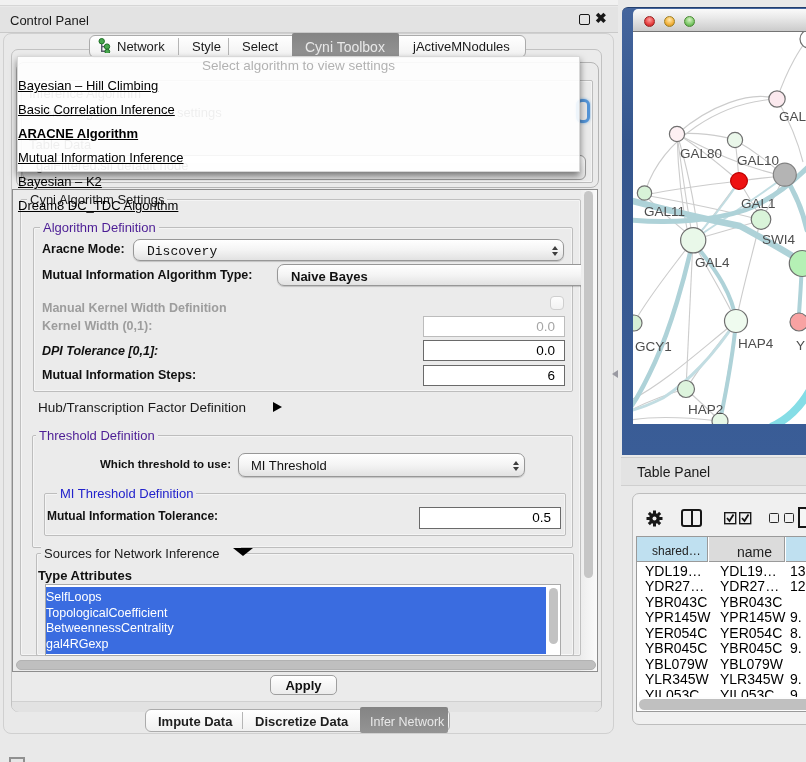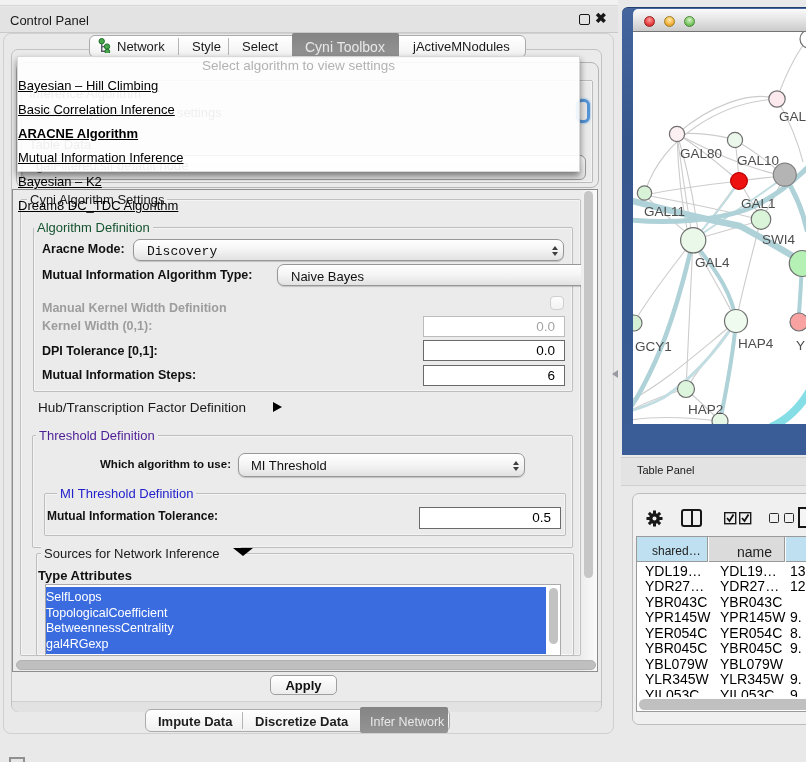--- a/index.html
+++ b/index.html
@@ -64,60 +64,60 @@
 
 <div class="grp" style="left:21px;top:80px;width:572px;height:103px;border-color:#bcbcbc;"></div>
 
 <div class="abs" style="left:12px;top:189px;width:586px;height:483px;background:#ebebeb;border:1px solid #8d8d8d;"></div>
 
 <div class="grp" style="left:20px;top:199px;width:561px;height:457px;border-color:#c0c0c0;">
   <div class="gtitle" style="left:6px;color:#1a1a1a;">Cyni Algorithm Settings</div>
 </div>
 
 <div class="grp" style="left:33px;top:227px;width:540px;height:165px;">
-  <div class="gtitle" style="left:0;color:#14532d;">Algorithm Definition</div>
+  <div class="gtitle" style="left:6px;color:#4c1d95;">Algorithm Definition</div>
 </div>
 
 <div class="blbl" style="left:42px;top:242px;">Aracne Mode:</div>
 <div class="combo" style="left:133px;top:239px;width:431px;height:22px;font-family:Liberation Mono, monospace;">
   <span class="ctext">Discovery</span>
   <span class="carr" style="top:6px;">
       <span class="up"></span>
       <span class="dn"></span>
     </span>
 </div>
 
 <div class="blbl" style="left:42px;top:268px;">Mutual Information Algorithm Type:</div>
-<div class="combo" style="left:277px;top:264px;width:317px;height:22px;">
+<div class="combo" style="left:277px;top:264px;width:317px;height:22px;font-weight:bold;">
   <span class="ctext">Naive Bayes</span>
   <span class="carr" style="top:6px;">
       <span class="up"></span>
       <span class="dn"></span>
     </span>
 </div>
 
 <div class="blbl" style="left:42px;top:301px;color:#9d9d9d;">Manual Kernel Width Definition</div>
 <div class="abs" style="left:550px;top:296px;width:14px;height:14px;border:1.5px solid #cfcfcf;border-radius:4px;background:linear-gradient(#fdfdfd,#f2f2f2);"></div>
 
 <div class="blbl" style="left:42px;top:319px;color:#9d9d9d;">Kernel Width (0,1):</div>
 <div class="tf tfd" style="left:423px;top:316px;width:142px;height:21px;">0.0</div>
 
-<div class="blbl" style="left:42px;top:344px;">DPI Tolerance [0,1]:</div>
+<div class="blbl" style="left:42px;top:344px;font-style:italic;">DPI Tolerance [0,1]:</div>
 <div class="tf" style="left:423px;top:340px;width:142px;height:21px;">0.0</div>
 
 <div class="blbl" style="left:42px;top:368px;">Mutual Information Steps:</div>
 <div class="tf" style="left:423px;top:365px;width:142px;height:21px;">6</div>
 
 <div class="lbl" style="left:38px;top:400px;font-size:13.5px;">Hub/Transcription Factor Definition</div>
 <div class="abs" style="left:273px;top:402px;width:0;height:0;border-top:5.5px solid transparent;border-bottom:5.5px solid transparent;border-left:9px solid #000;"></div>
 
 <div class="grp" style="left:32px;top:435px;width:541px;height:113px;">
   <div class="gtitle" style="left:3px;color:#4c1d95;">Threshold Definition</div>
 </div>
-<div class="blbl" style="left:100px;top:458px;font-size:11.5px;">Which algorithm to use:</div>
+<div class="blbl" style="left:100px;top:458px;font-size:11.5px;">Which threshold to use:</div>
 <div class="combo" style="left:238px;top:453px;width:287px;height:24px;">
   <span class="ctext" style="left:12px;top:4px;text-align:center;">MI Threshold</span>
   <span class="carr" style="top:7px;">
       <span class="up"></span>
       <span class="dn"></span>
     </span>
 </div>
 
 <div class="grp" style="left:44px;top:493px;width:522px;height:43px;">
   <div class="gtitle" style="left:12px;color:#2222cc;">MI Threshold Definition</div>
@@ -253,21 +253,21 @@
     <text x="62" y="235">GAL4</text>
     <text x="2" y="319">GCY1</text>
     <text x="105" y="316">HAP4</text>
     <text x="163" y="318">Y</text>
     <text x="55" y="382">HAP2</text>
   </g>
 </svg>
 </div>
 
 <div class="abs" style="left:621px;top:457px;width:185px;height:29px;background:#e3e3e3;border-top:1px solid #cfcfcf;border-bottom:1px solid #cfcfcf;"></div>
-<div class="abs" style="left:637px;top:464px;font-size:11px;color:#1a1a1a;">Table Panel</div>
+<div class="abs" style="left:637px;top:464px;font-size:14px;color:#1a1a1a;">Table Panel</div>
 
 <div class="abs" style="left:632px;top:493px;width:180px;height:232px;background:#f0f0f0;border:1px solid #bdbdbd;border-radius:7px 0 0 7px;"></div>
 
 <svg class="abs" style="left:646px;top:510px;" width="17" height="17" viewBox="0 0 17 17">
   <g fill="#181818">
     <circle cx="8.5" cy="8.5" r="5.4"></circle>
     <rect x="7" y="0.5" width="3" height="3.4"></rect>
     <rect x="7" y="13.1" width="3" height="3.4"></rect>
     <rect x="0.5" y="7" width="3.4" height="3"></rect>
     <rect x="13.1" y="7" width="3.4" height="3"></rect>

